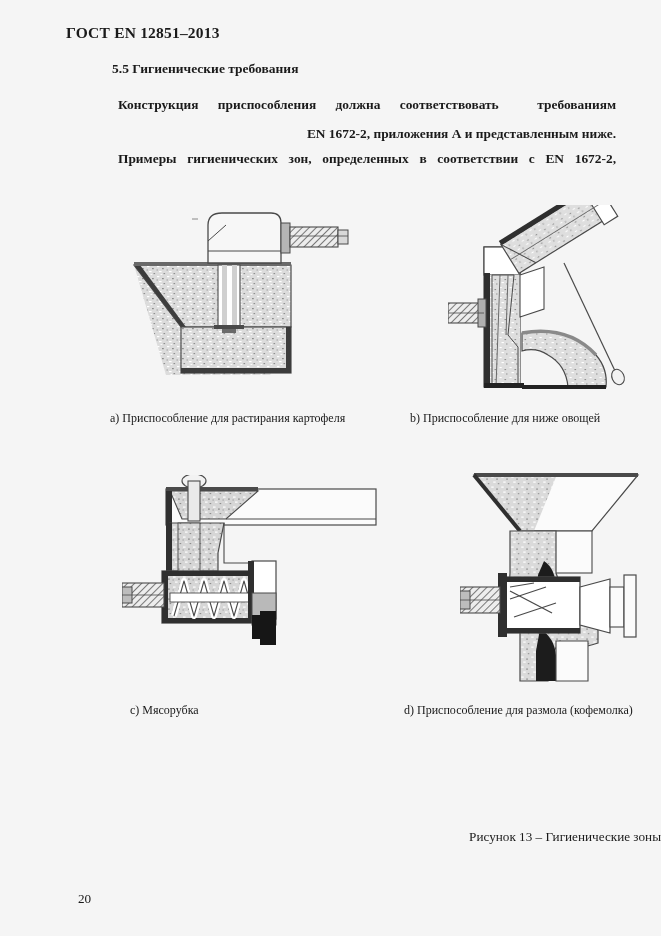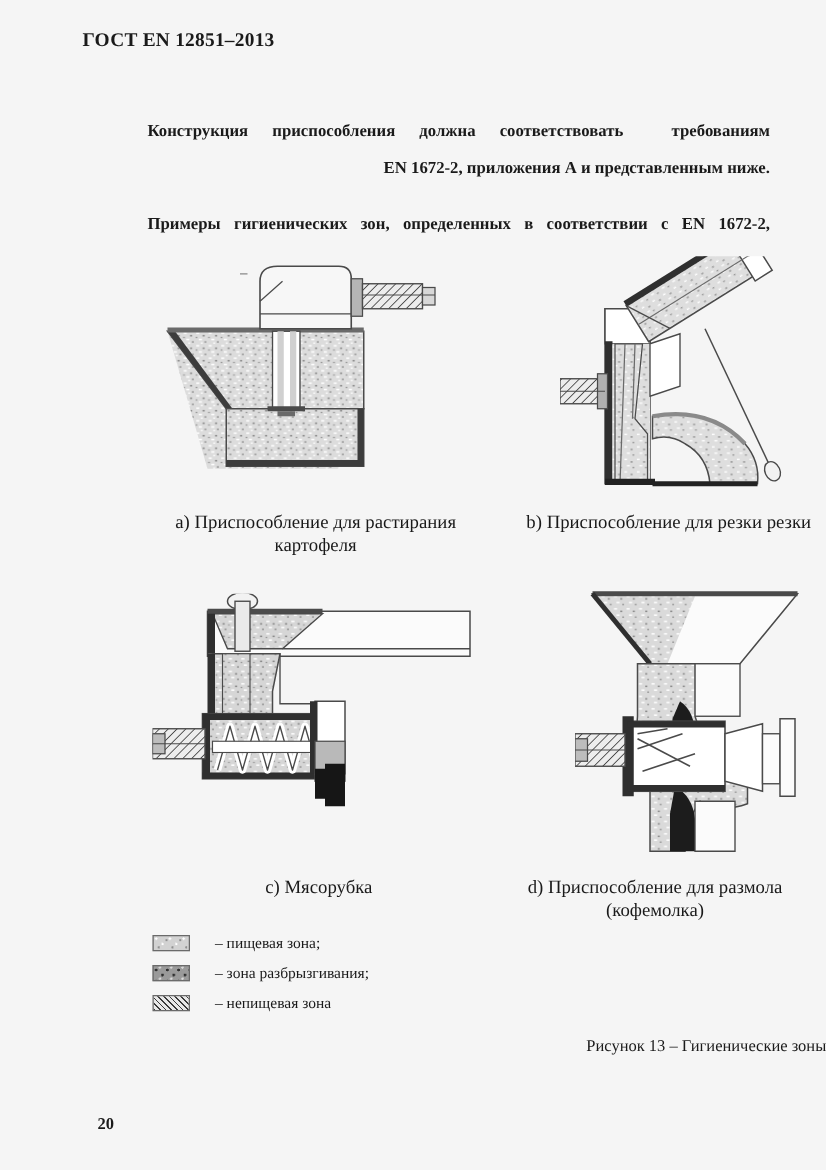--- a/index.html
+++ b/index.html
@@ -47,21 +47,21 @@
     position: absolute;
     left: 66px;
     width: 550px;
     font-size: 13.4px;
     line-height: 29px;
     text-align: justify;
     text-indent: 52px;
     font-weight: bold;
   }
   .para.p1 { top: 90px; }
-  .para.p2 { top: 164px; }
+  .para.p2 { top: 144px; }
 
   
   .justified-line {
     display: block;
     text-align: justify;
     text-align-last: justify;
     white-space: pre-wrap;
   }
   .plain-line {
     display: block;
@@ -73,22 +73,21 @@
   .fig {
     position: absolute;
   }
   #fig-a { left: 126px; top: 205px; width: 250px; height: 195px; }
   #fig-b { left: 448px; top: 205px; width: 205px; height: 195px; }
   #fig-c { left: 122px; top: 475px; width: 270px; height: 180px; }
   #fig-d { left: 460px; top: 465px; width: 190px; height: 220px; }
 
   .caption {
     position: absolute;
-    text-align: center;
-    font-size: 15px;
+    font-size: 12px;
     line-height: 19px;
   }
   #cap-a { left: 110px; top: 409px; width: 285px; }
   #cap-b { left: 410px; top: 409px; width: 250px; }
   #cap-c { left: 130px; top: 701px; width: 250px; }
   #cap-d { left: 404px; top: 701px; width: 240px; }
 
   
   .legend {
     position: absolute;
@@ -146,32 +145,32 @@
     text-align: right;
     font-size: 13.2px;
   }
 
   
   .page-number {
     position: absolute;
     left: 78px;
     top: 891px;
     font-size: 13.2px;
-    font-weight: bold;
   }
 
   svg { display: block; }
 </style>
 </head>
 <body>
 
 <div class="page">
 
   <div class="doc-header">ГОСТ EN 12851–2013</div>
 
+  <div class="section-heading">5.5 Гигиенические требования</div>
 
   <div class="para p1">
     <span class="justified-line">Конструкция  приспособления  должна  соответствовать    требованиям</span>
     <span class="plain-line">EN 1672-2, приложения А и представленным ниже.</span>
   </div>
 
   <div class="para p2">
     <span class="justified-line">Примеры гигиенических зон, определенных в соответствии с EN 1672-2,</span>
   </div>
 
@@ -376,36 +375,22 @@
 
       <path d="M 120 122 L 150 114 L 150 168 L 120 160 Z" fill="#ffffff" stroke="#4a4a4a" stroke-width="1.2"></path>
       <rect x="150" y="122" width="14" height="40" fill="#fbfbfb" stroke="#4a4a4a" stroke-width="1.1"></rect>
       <rect x="164" y="110" width="12" height="62" fill="#fbfbfb" stroke="#4a4a4a" stroke-width="1.2"></rect>
 
       <path d="M 96 176 L 128 176 L 128 216 L 96 216 Z" fill="#fbfbfb" stroke="#4a4a4a" stroke-width="1.1"></path>
     </svg>
   </div>
 
   <div class="caption" id="cap-a">a) Приспособление для растирания картофеля</div>
-  <div class="caption" id="cap-b">b) Приспособление для резки резки</div>
+  <div class="caption" id="cap-b">b) Приспособление для ниже овощей</div>
   <div class="caption" id="cap-c">c) Мясорубка</div>
   <div class="caption" id="cap-d">d) Приспособление для размола (кофемолка)</div>
 
-  <div class="legend">
-    <div class="legend-row">
-      <span class="swatch sw-food"></span>
-      <span class="legend-text">– пищевая зона;</span>
-    </div>
-    <div class="legend-row">
-      <span class="swatch sw-splash"></span>
-      <span class="legend-text">– зона разбрызгивания;</span>
-    </div>
-    <div class="legend-row">
-      <span class="swatch sw-nonfood"></span>
-      <span class="legend-text">– непищевая зона</span>
-    </div>
-  </div>
 
   <div class="figure-title">Рисунок 13 – Гигиенические зоны</div>
 
   <div class="page-number">20</div>
 
 </div>
 
 </body></html>

